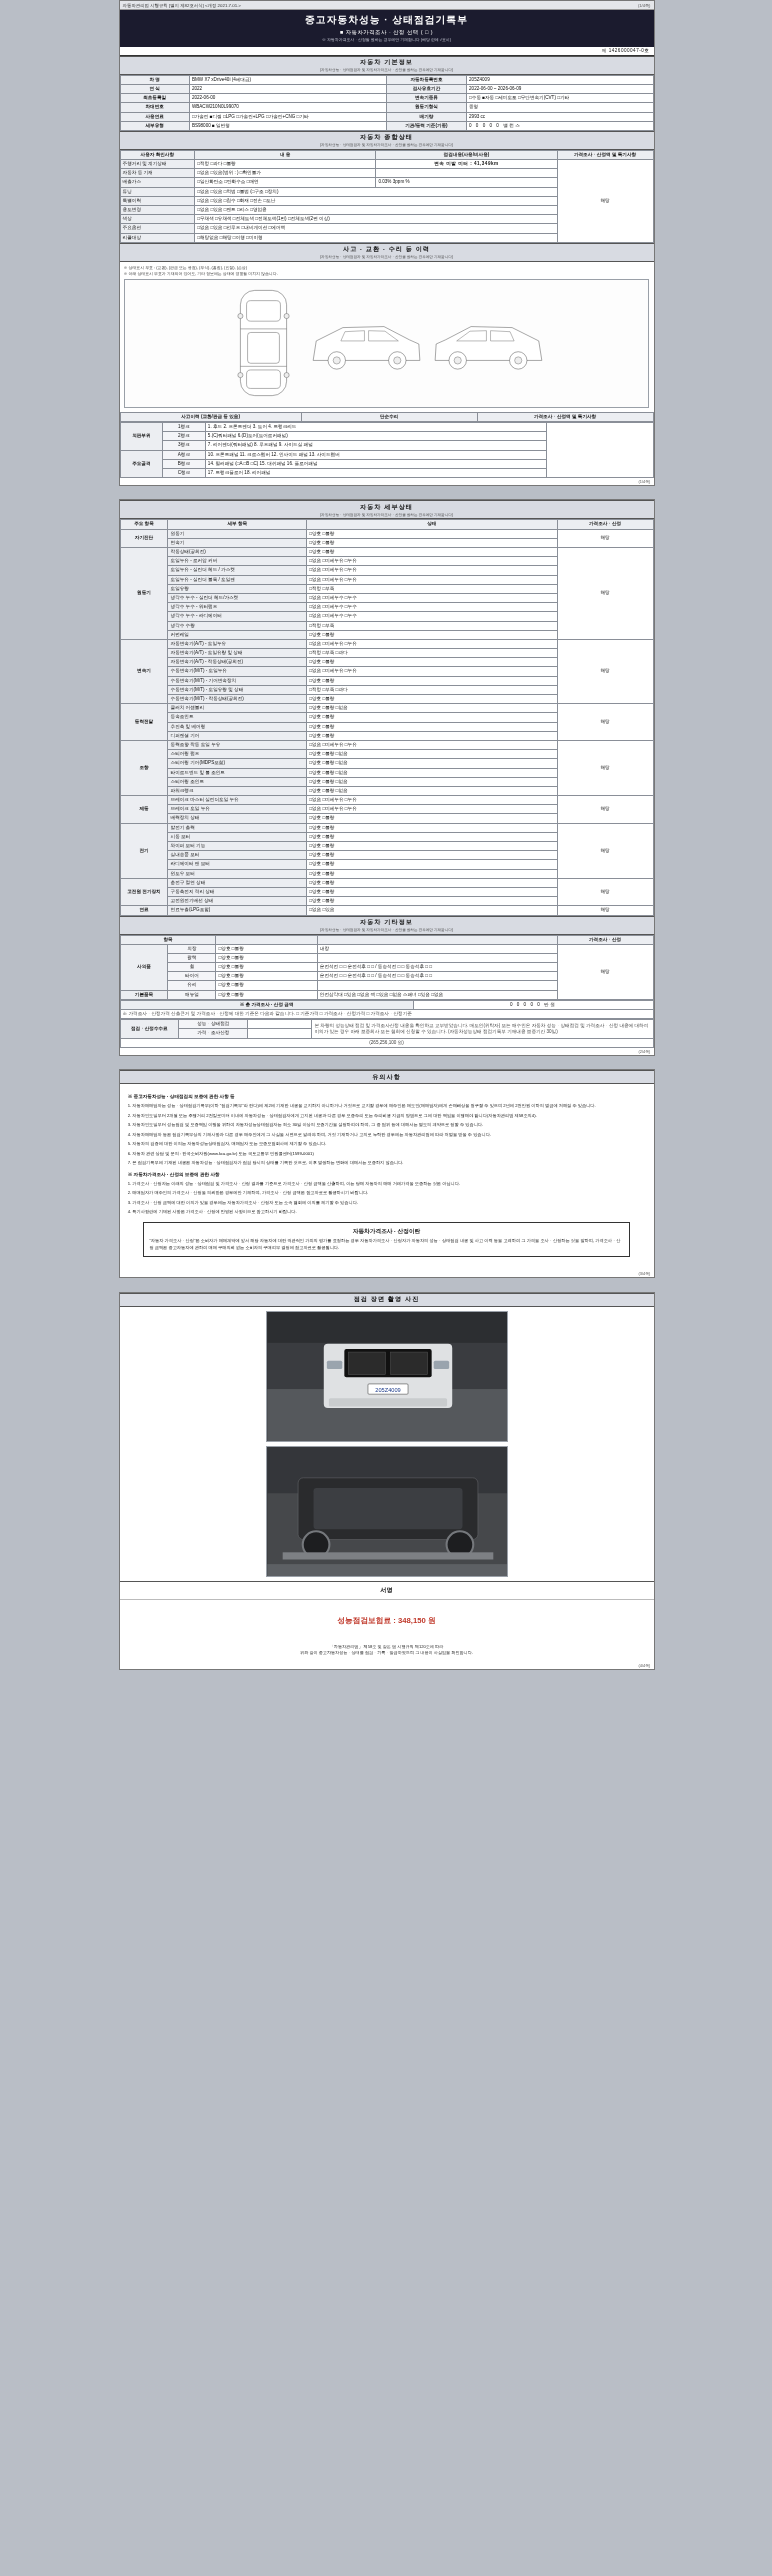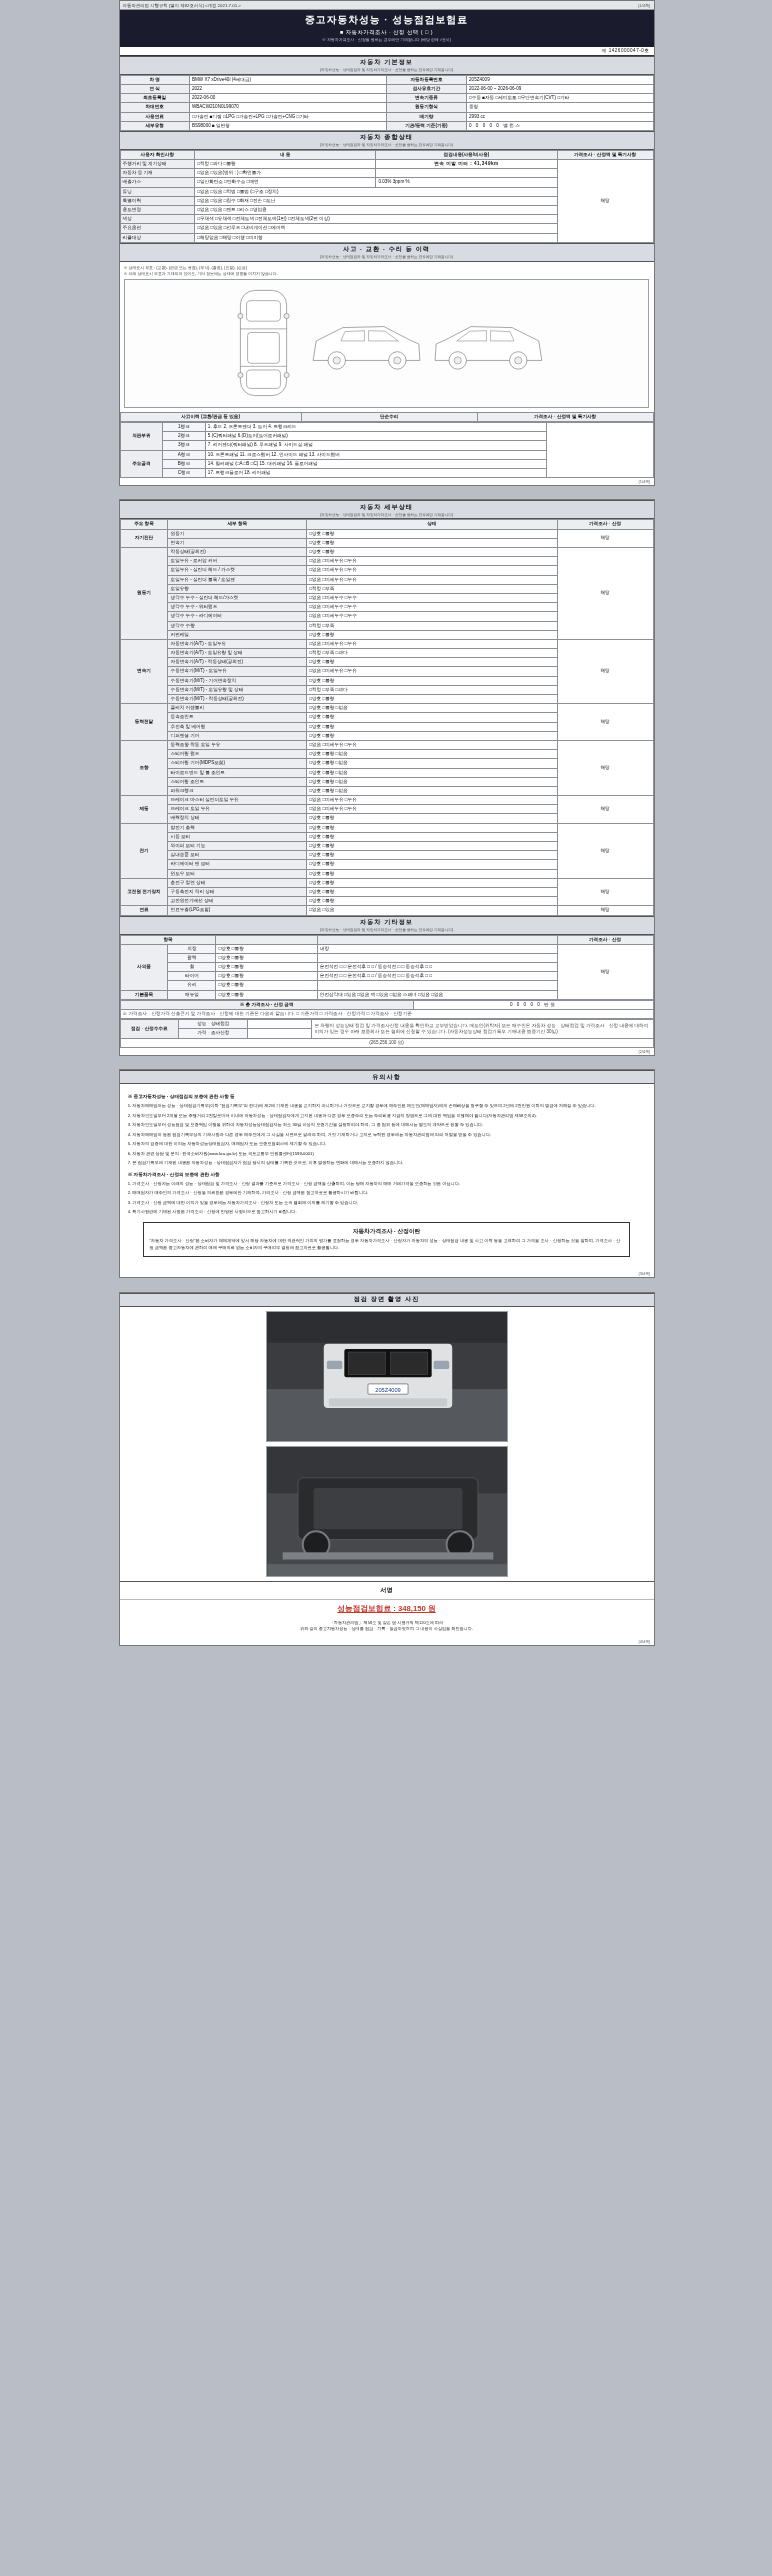--- a/index.html
+++ b/index.html
@@ -128,26 +128,25 @@
   }
   .sign-row {
     border-top:0.5px solid #555;
     text-align:center;
     padding:4.1px 0;
     font-size:6.2px;
     font-weight:bold;
   }
   .price-row {
     text-align:center;
-    padding:4px 0;
+    padding:16px 0;
     font-size:7.7px;
     font-weight:bold;
     color:#c0392b;
     border-top:0.5px solid #bbb;
-    text-decoration:underline;
   }
   .foot-note {
     font-size:4.1px;
     text-align:center;
     padding:2.1px 5.2px 5.2px 5.2px;
     color:#222;
     line-height:1.5;
   }
   .notice-body {
     padding:5.2px 8.2px 8.2px 8.2px;
@@ -176,21 +175,21 @@
 </head>
 <body>
 
 <div class="page">
   <div class="topbar">
     <span>자동차관리법 시행규칙 [별지 제82호서식] &lt;개정 2021.7.01.&gt;</span>
     <span class="right">(1/4쪽)</span>
   </div>
 
   <div class="title-block">
-    <div class="maintitle">중고자동차성능 · 성능점검보험료</div>
+    <div class="maintitle">중고자동차성능 · 상태점검기록부</div>
     <div class="subtitle">■ 자동차가격조사 · 산정 선택 ( □ )</div>
     <div class="note">※ 자동차가격조사ㆍ산정을 원하는 경우에만 기재합니다 (해당 란에 √표시)</div>
   </div>
   <div class="docnum">제 1426000047-0호</div>
 
   <div class="sec-head">
     <div class="t">자동차 기본정보</div>
     <div class="s">(자동차성능ㆍ상태점검자 및 자동차가격조사ㆍ산정을 원하는 경우에만 기재합니다)</div>
   </div>
   <table class="grid">

